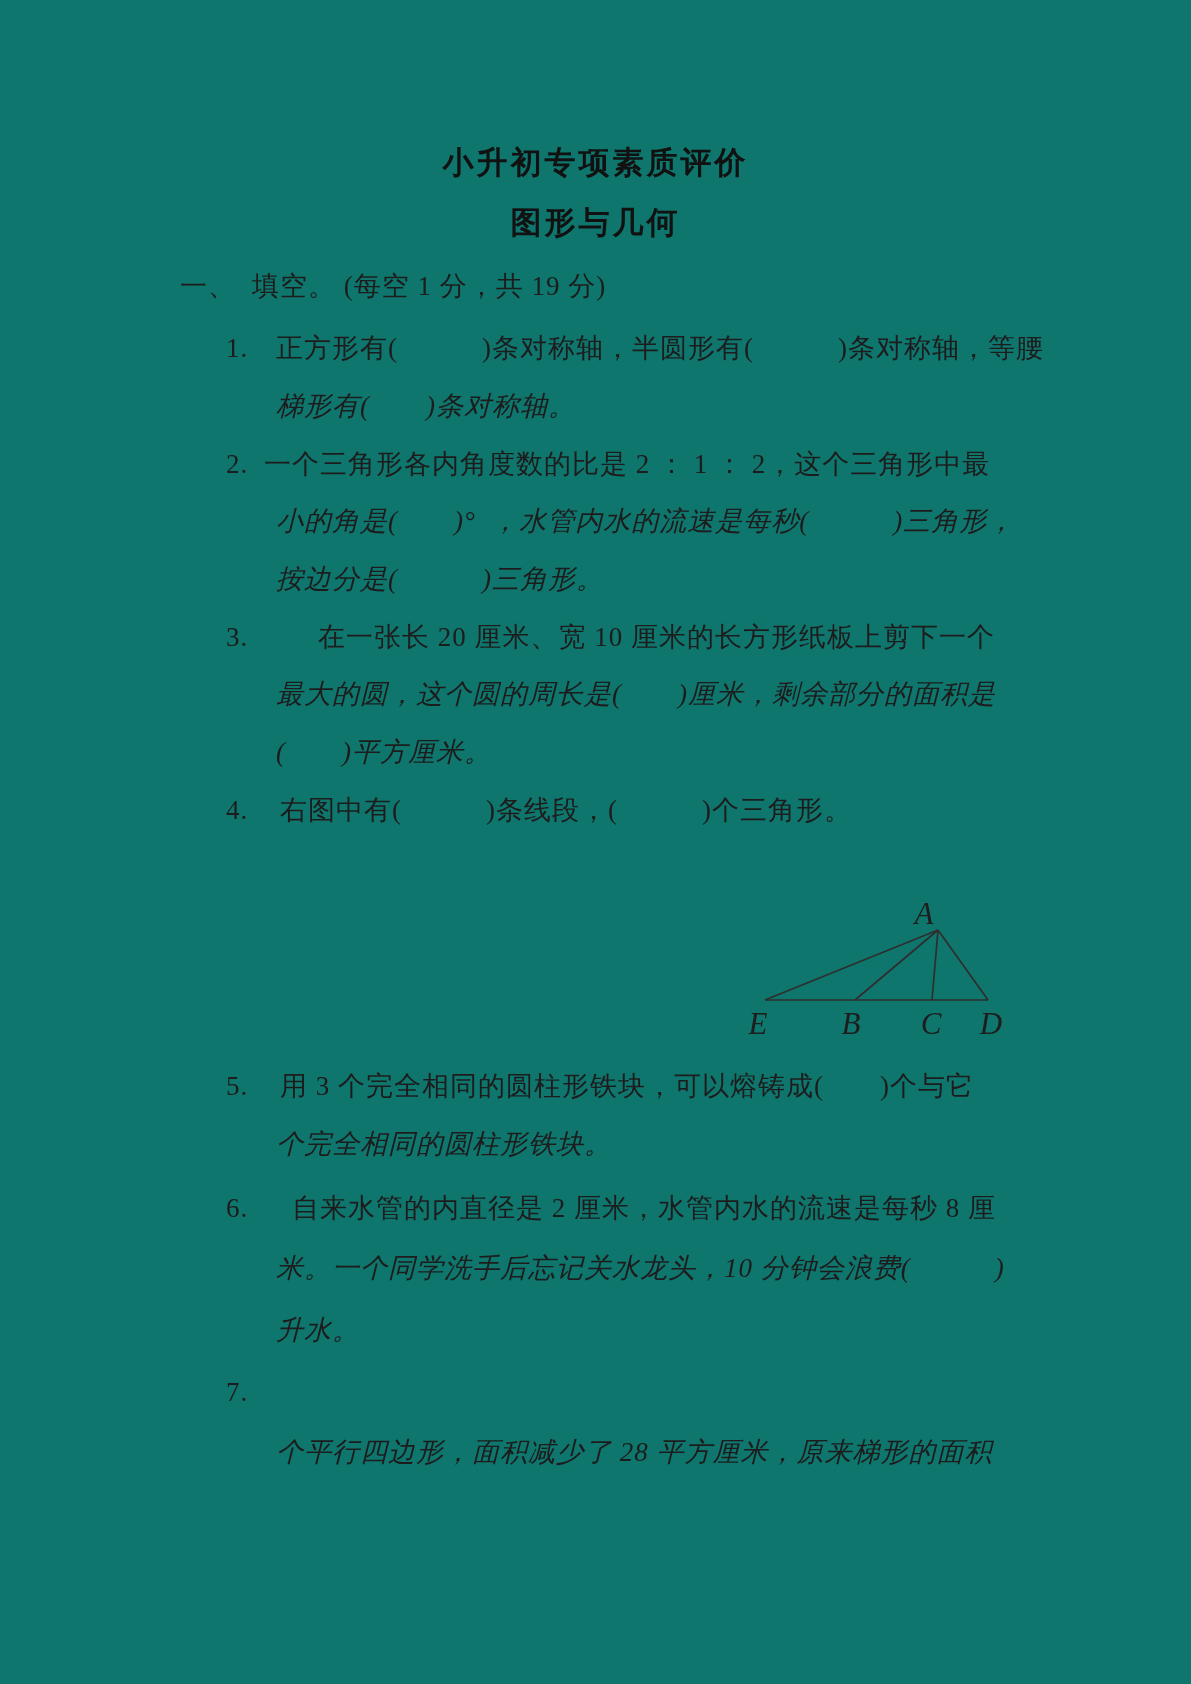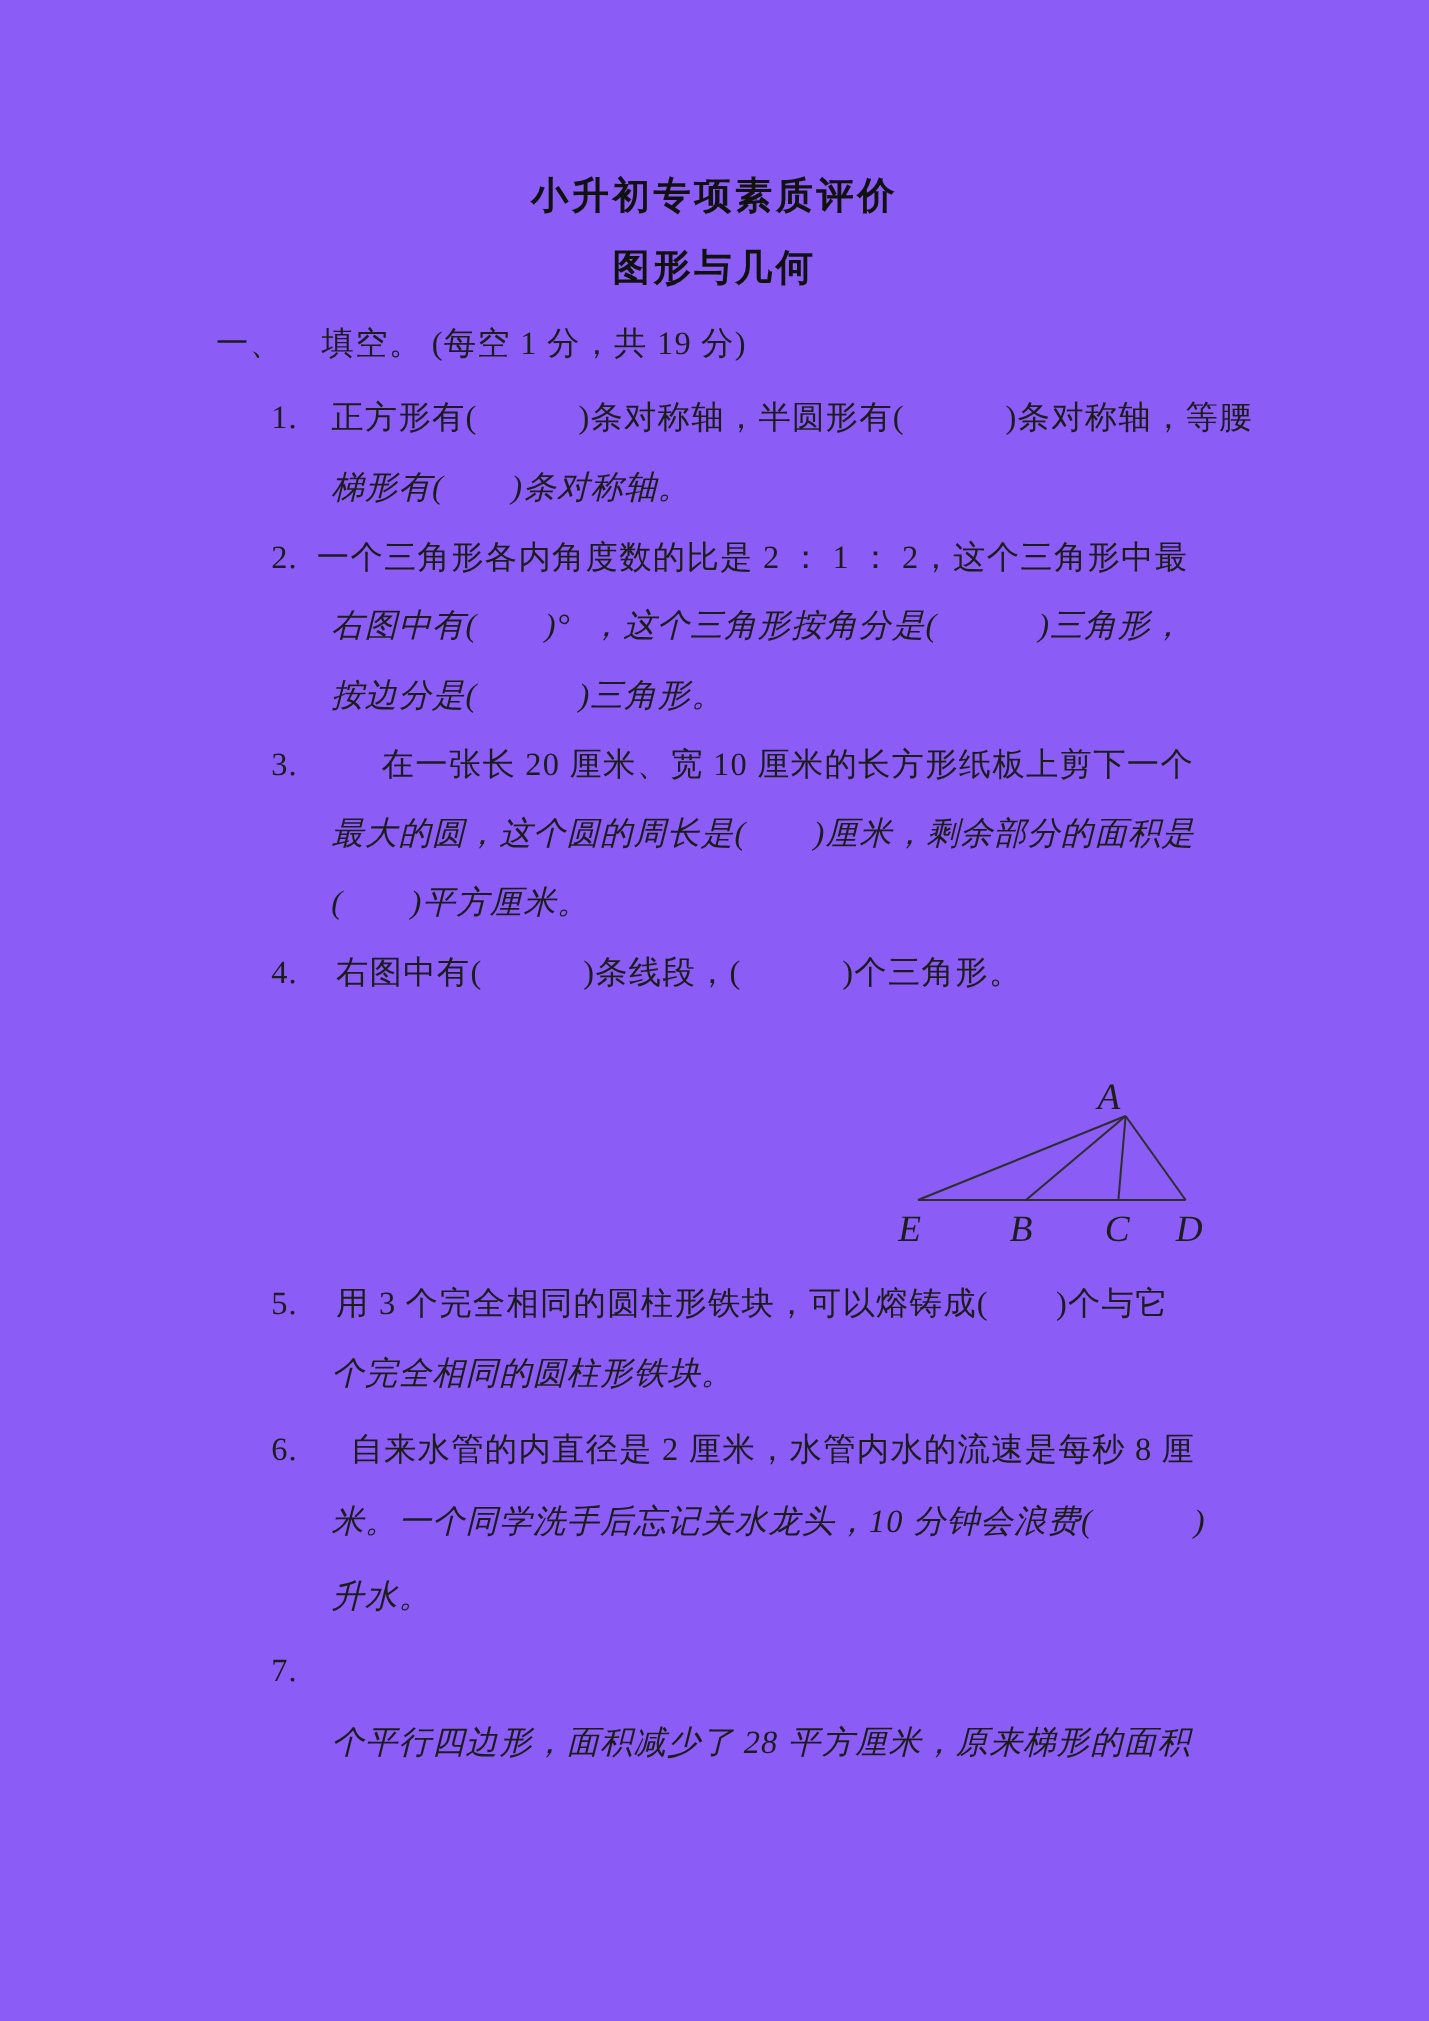--- a/index.html
+++ b/index.html
@@ -1,20 +1,20 @@
 <!DOCTYPE html>
 <html><head>
 <meta charset="utf-8">
 <style>
   html,body{margin:0;padding:0;background:#ffffff;}
   .page{
     position:relative;
     width:1191px;
     height:1684px;
-    background:#8b5cf6;
+    background:#0f766e;
     overflow:hidden;
     font-family:"Liberation Serif","DejaVu Serif",serif;
     color:#1a1a1a;
   }
   .title,.subtitle{
     position:absolute;
     left:0;
     width:1191px;
     margin:0;
     text-align:center;
@@ -54,29 +54,29 @@
 </style>
 </head>
 <body>
 
 <div class="page">
 
   <h1 class="title">小升初专项素质评价</h1>
   <h2 class="subtitle">图形与几何</h2>
 
   <span class="txt" style="top:266px;left:180px">一、</span>
-  <span class="txt" style="top:266px;left:268px">填空。 (每空 1 分，共 19 分)</span>
+  <span class="txt" style="top:266px;left:252px">填空。 (每空 1 分，共 19 分)</span>
 
   <span class="txt qnum" style="top:328px">1.</span>
   <span class="txt" style="top:328px;left:276px">正方形有(　　　)条对称轴，半圆形有(　　　)条对称轴，等腰</span>
   <span class="txt cont" style="top:386px">梯形有(　　)条对称轴。</span>
 
   <span class="txt qnum" style="top:444px">2.</span>
   <span class="txt" style="top:444px;left:264px">一个三角形各内角度数的比是 2 ： 1 ： 2，这个三角形中最</span>
-  <span class="txt cont" style="top:501px">右图中有(　　)°  ，这个三角形按角分是(　　　)三角形，</span>
+  <span class="txt cont" style="top:501px">小的角是(　　)°  ，水管内水的流速是每秒(　　　)三角形，</span>
   <span class="txt cont" style="top:559px">按边分是(　　　)三角形。</span>
 
   <span class="txt qnum" style="top:617px">3.</span>
   <span class="txt" style="top:617px;left:318px">在一张长 20 厘米、宽 10 厘米的长方形纸板上剪下一个</span>
   <span class="txt cont" style="top:674px">最大的圆，这个圆的周长是(　　)厘米，剩余部分的面积是</span>
   <span class="txt cont" style="top:732px">(　　)平方厘米。</span>
 
   <span class="txt qnum" style="top:790px">4.</span>
   <span class="txt" style="top:790px;left:280px">右图中有(　　　)条线段，(　　　)个三角形。</span>
 

